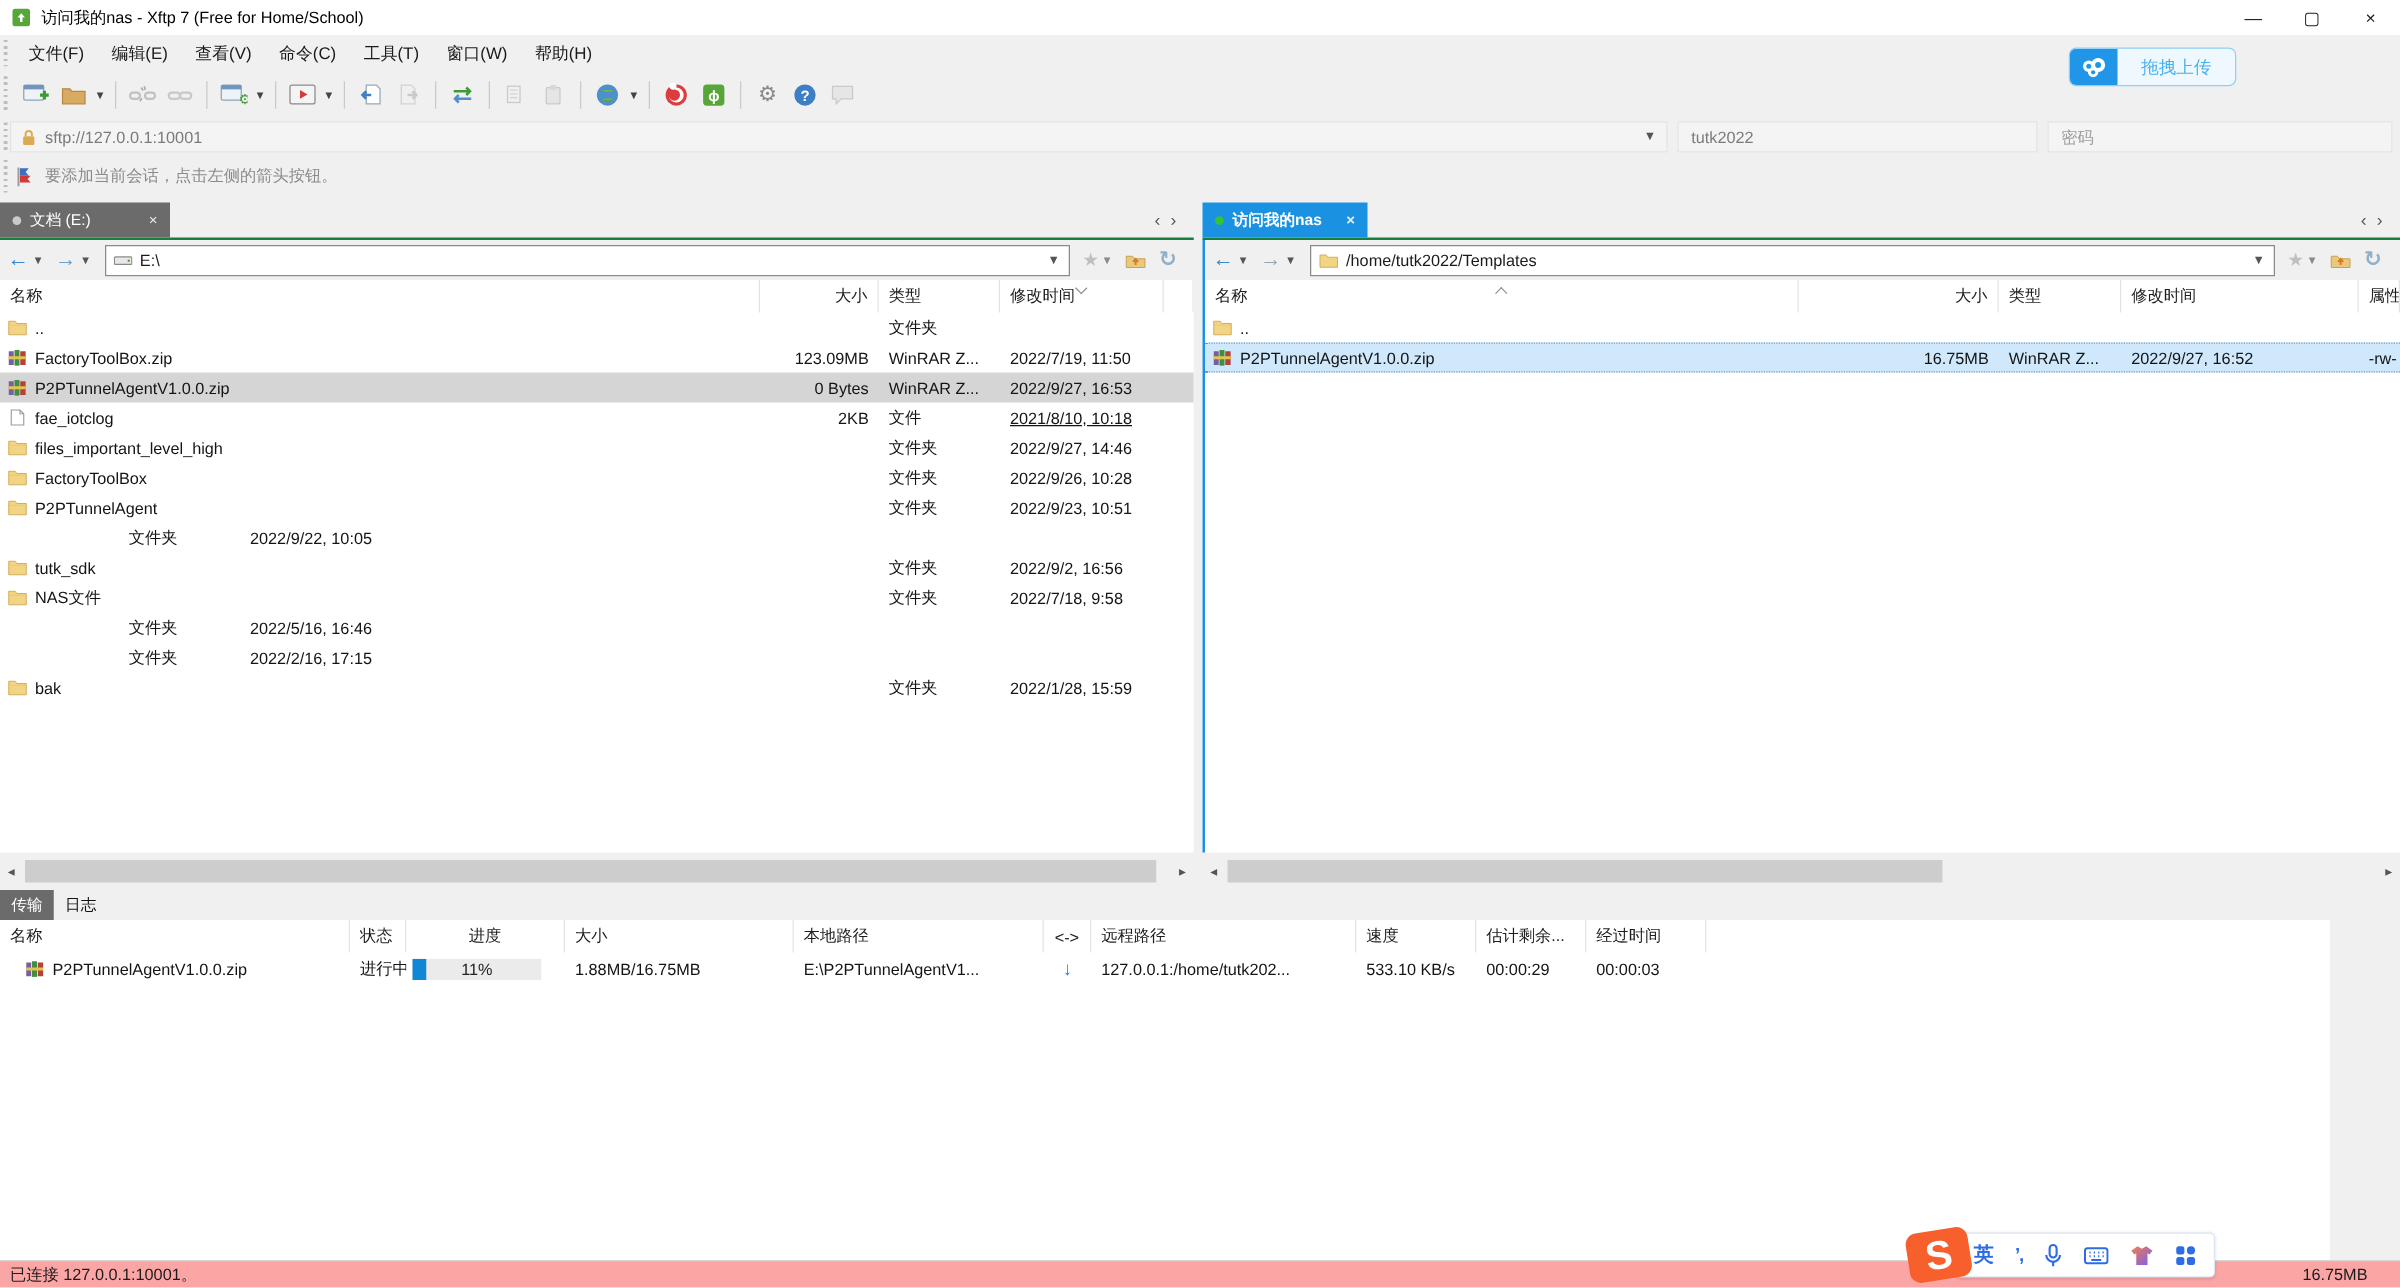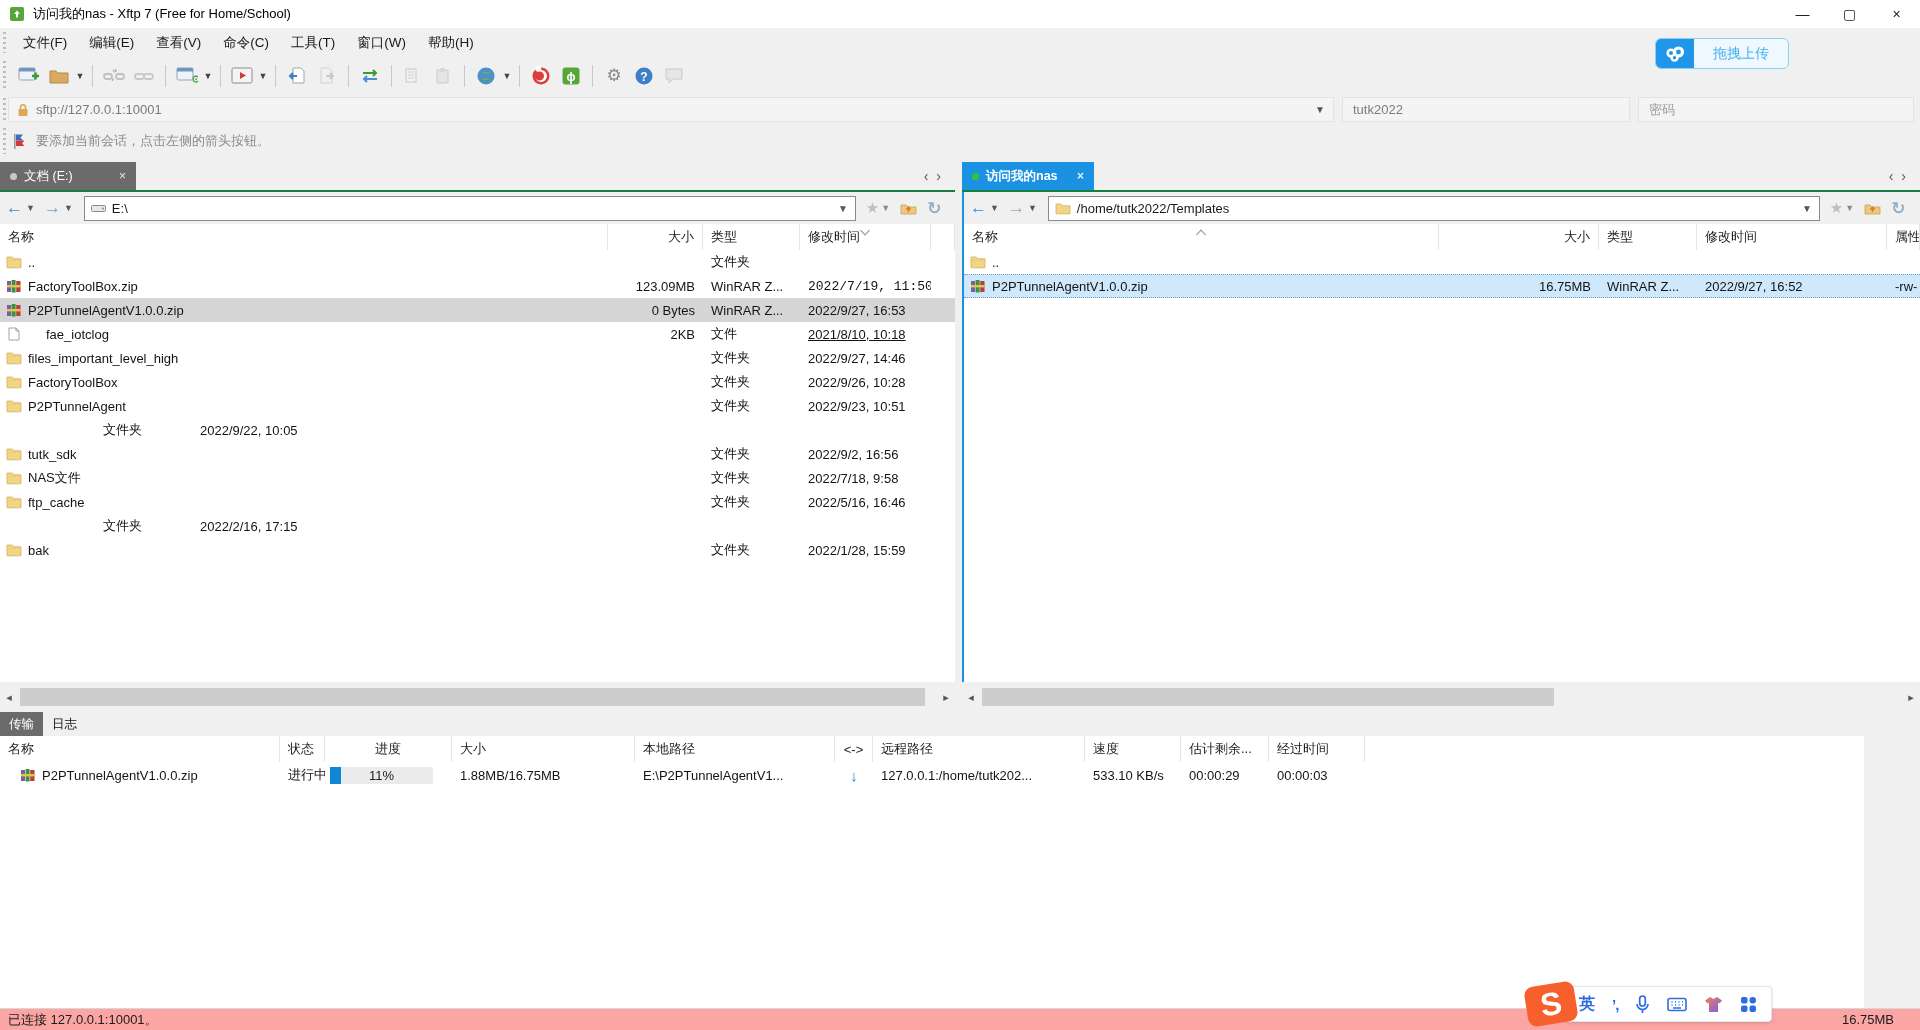--- a/index.html
+++ b/index.html
@@ -389,21 +389,21 @@
                   <rect x="1" y="6" width="13.5" height="2.4" fill="#e3c44e"></rect>
                 </svg>
                 <span>FactoryToolBox.zip</span>
               </div>
               <div class="fcell r" style="width: 95px;">
                 <span>123.09MB</span>
               </div>
               <div class="fcell" style="width: 97px;">
                 <span>WinRAR Z...</span>
               </div>
-              <div class="fcell" style="width: 131px; font-family: Liberation Mono, monospace;">
+              <div class="fcell" style="width: 131px;">
                 <span>2022/7/19, 11:50</span>
               </div>
             </div>
             <div class="frow sel-gray">
               <div class="fcell" style="width: 608px; padding-left: 6px;">
                 <svg width="16" height="14" viewBox="0 0 16 14" class="ficon">
                   <rect x="1" y="2" width="4" height="11" fill="#7a5fa0"></rect>
                   <rect x="5.6" y="1" width="4" height="12.5" fill="#3f8f3f"></rect>
                   <rect x="10.2" y="2" width="4.3" height="11" fill="#b5413a"></rect>
                   <rect x="1" y="6" width="13.5" height="2.4" fill="#e3c44e"></rect>
@@ -414,21 +414,21 @@
                 <span>0 Bytes</span>
               </div>
               <div class="fcell" style="width: 97px;">
                 <span>WinRAR Z...</span>
               </div>
               <div class="fcell" style="width: 131px;">
                 <span>2022/9/27, 16:53</span>
               </div>
             </div>
             <div class="frow">
-              <div class="fcell" style="width: 608px; padding-left: 6px; gap: 18px;">
+              <div class="fcell" style="width: 608px; padding-left: 6px;">
                 <svg width="16" height="14" viewBox="0 0 16 14" class="ficon">
                   <path d="M3 1 h7 l3 3 v9 H3z" fill="#fff" stroke="#9a9a9a" stroke-width="0.9"></path>
                   <path d="M10 1 v3 h3" fill="none" stroke="#9a9a9a" stroke-width="0.9"></path>
                 </svg>
                 <span>fae_iotclog</span>
               </div>
               <div class="fcell r" style="width: 95px;">
                 <span>2KB</span>
               </div>
               <div class="fcell" style="width: 97px;">
@@ -533,27 +533,20 @@
                 <span></span>
               </div>
               <div class="fcell" style="width: 97px;">
                 <span>文件夹</span>
               </div>
               <div class="fcell" style="width: 131px;">
                 <span>2022/7/18, 9:58</span>
               </div>
             </div>
             <div class="frow">
-              <div class="fcell" style="width: 608px; padding-left: 6px;">
-                <svg width="16" height="14" viewBox="0 0 16 14" class="ficon">
-                  <path d="M1 2 h5.2 l1.3 1.8 H15 v9 H1z" fill="#f2d584" stroke="#d4ad5c" stroke-width="0.8"></path>
-                  <path d="M1 5.2 H15" stroke="#e6c878" stroke-width="0.7"></path>
-                </svg>
-                <span>ftp_cache</span>
-              </div>
               <div class="fcell r" style="width: 95px;">
                 <span></span>
               </div>
               <div class="fcell" style="width: 97px;">
                 <span>文件夹</span>
               </div>
               <div class="fcell" style="width: 131px;">
                 <span>2022/5/16, 16:46</span>
               </div>
             </div>

